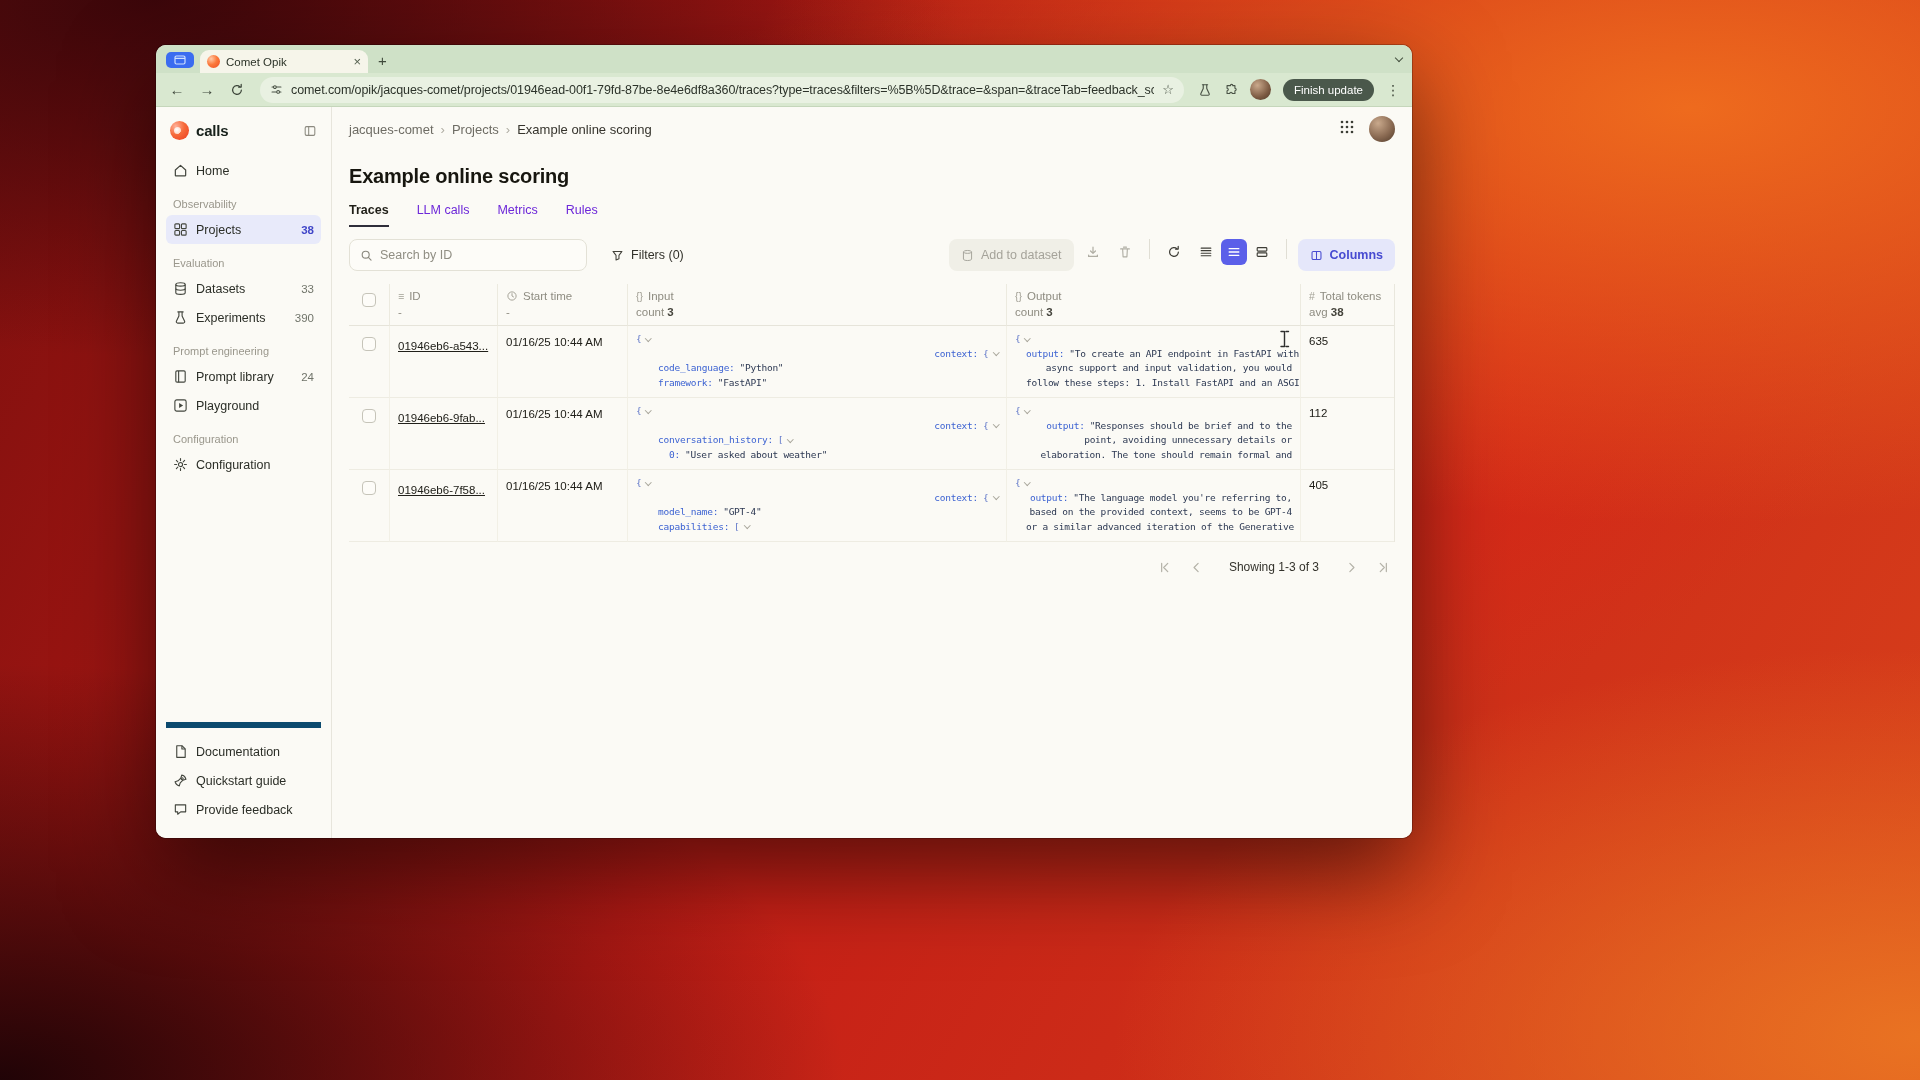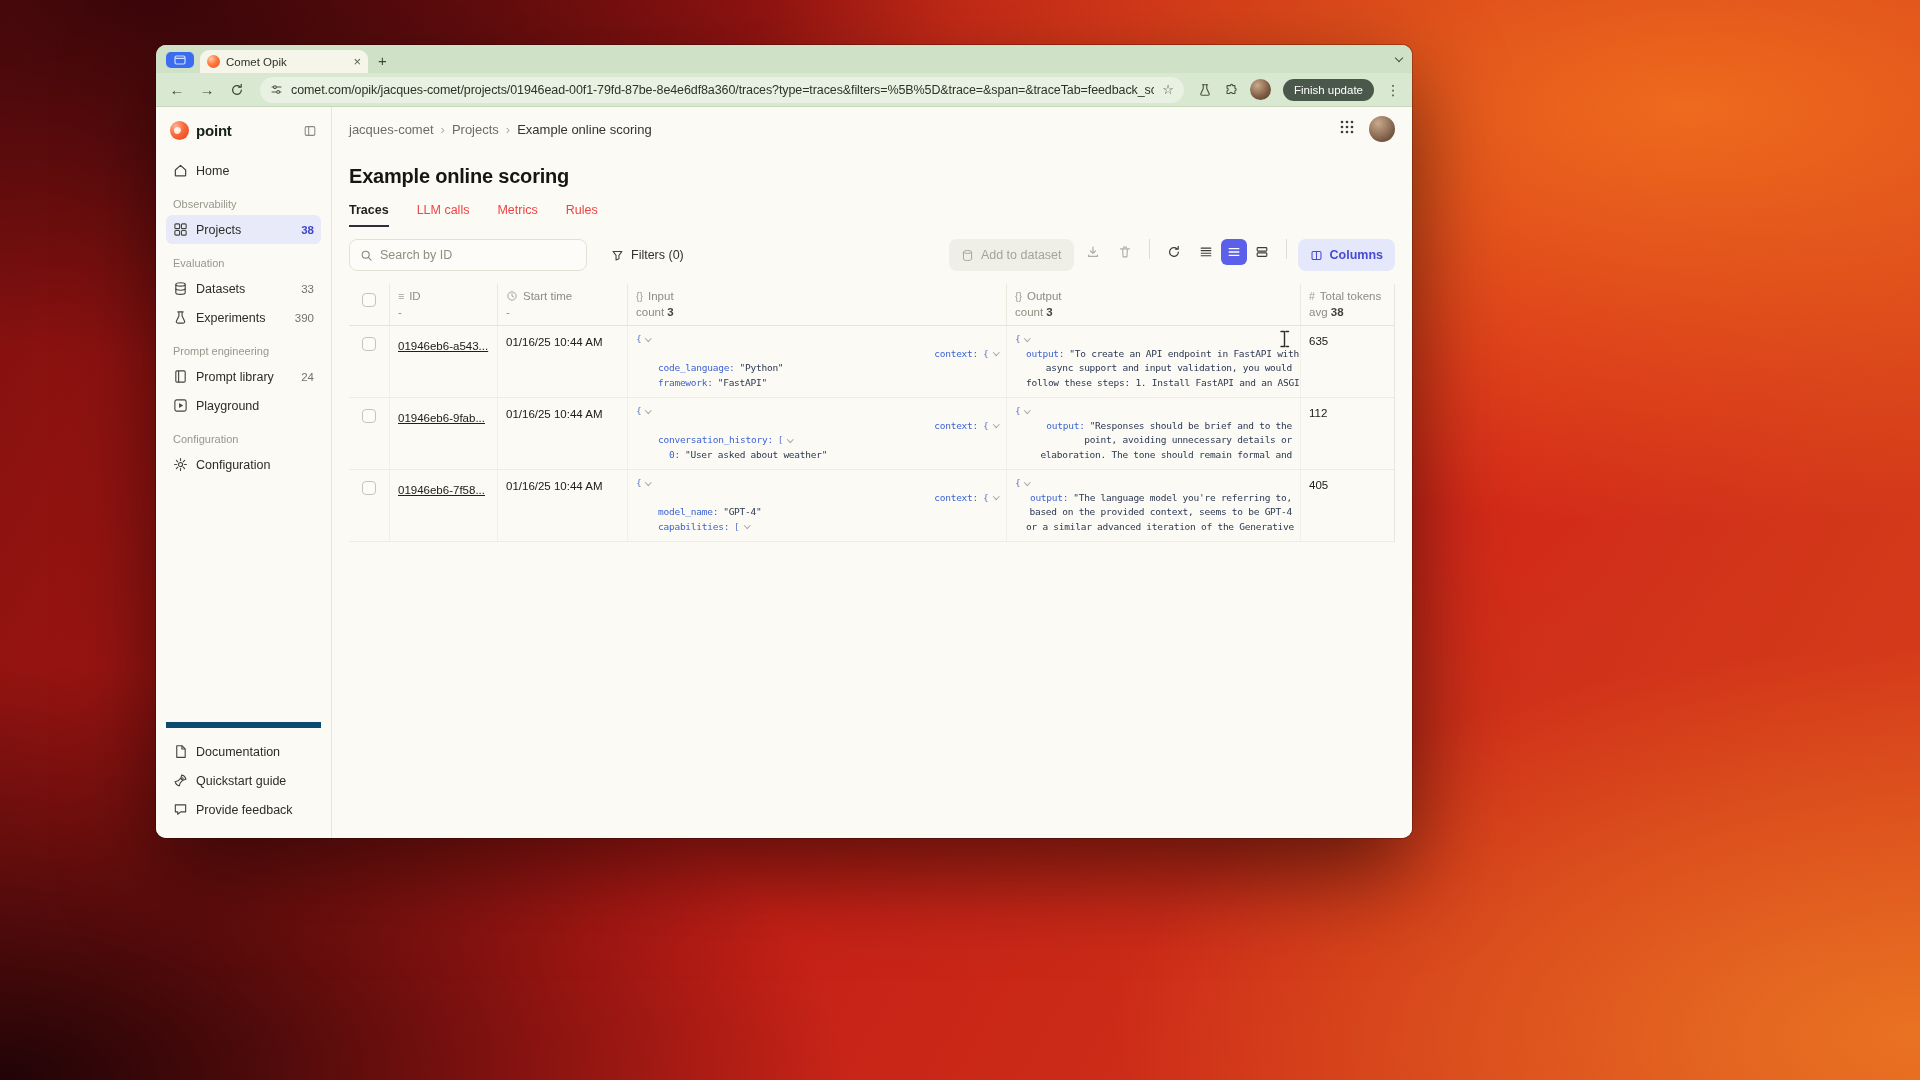--- a/index.html
+++ b/index.html
@@ -79,21 +79,21 @@
   .bc-sep{ color:#b0aea4; }
   .bc-cur{ color:#35332c; }
   .hdr-right{ margin-left:auto; display:flex; align-items:center; gap:14px; }
   .hdr-right svg{ color:#3b3e35; }
   .user-avatar{ width:26px; height:26px; border-radius:50%;
       background:radial-gradient(circle at 35% 28%, #c9a98c 0%, #8a6a52 55%, #4e3827 100%); }
 
   .page-title{ font-size:20px; font-weight:700; color:#17160f; letter-spacing:-.2px; margin-top:14px; }
 
   .tabs{ display:flex; gap:28px; margin-top:15px; flex:none; }
-  .tab-item{ font-size:12.5px; color:#ef4444; padding-bottom:8px; border-bottom:2px solid transparent; }
+  .tab-item{ font-size:12.5px; color:#6d28d9; padding-bottom:8px; border-bottom:2px solid transparent; }
   .tab-item.active{ color:#201f18; font-weight:700; border-bottom-color:#2f2e3a; }
 
   .controls{ display:flex; align-items:center; margin-top:12px; flex:none; }
   .searchbox{ width:238px; height:32px; background:#fdfcf8; border:1px solid #e3e1d6; border-radius:8px; display:flex; align-items:center; gap:7px; padding:0 10px; }
   .searchbox svg{ color:#8b897f; flex:none; }
   .searchbox input{ border:none; outline:none; background:transparent; font:inherit; font-size:12.5px; color:#33322b; width:100%; }
   .searchbox input::placeholder{ color:#908e83; }
   .btn{ height:32px; border:none; border-radius:8px; display:flex; align-items:center; gap:7px; padding:0 12px; font-family:inherit; font-size:12.5px; }
   .ghostb{ margin-left:12px; background:transparent; color:#33322b; }
   .ghostb svg{ color:#43423a; }
@@ -199,21 +199,21 @@
       <span class="chrome-avatar"></span>
       <button class="updatebtn">Finish update</button>
       <span class="kebab">⋮</span>
     </div>
 
     <div class="app">
 
       <aside class="sidebar">
         <div class="logo-row">
           <span class="logo-mark"></span>
-          <span class="brand">point</span>
+          <span class="brand">calls</span>
           <span class="collapse">
             <svg width="14" height="14" viewBox="0 0 16 16">
                 <rect x="2.5" y="3" width="11" height="10" rx="1.5" fill="none" stroke="currentColor" stroke-width="1.2"></rect>
                 <path d="M6.5 3v10" stroke="currentColor" stroke-width="1.2"></path>
               </svg>
           </span>
         </div>
 
         <nav>
           <div class="sitem">
@@ -507,20 +507,43 @@
           </div>
           <div class="td td-json b1">
             <div class="jline ind0"><span class="jp">{</span><span class="jchev"></span></div>
             <div class="jline ind1"><span class="jk">output:</span><span class="jv">"The language model you're referring to,</span></div>
             <div class="jline ind1"><span class="jv">based on the provided context, seems to be GPT-4</span></div>
             <div class="jline ind1"><span class="jv">or a similar advanced iteration of the Generative</span></div>
           </div>
           <div class="td td-num b1">405</div>
         </div>
 
+        <div class="pagination">
+          <span class="pgbtn">
+            <svg width="13" height="13" viewBox="0 0 16 16">
+                <path d="M4.5 3v10M12 3 7 8l5 5" fill="none" stroke="currentColor" stroke-width="1.5" stroke-linecap="round" stroke-linejoin="round"></path>
+              </svg>
+          </span>
+          <span class="pgbtn">
+            <svg width="13" height="13" viewBox="0 0 16 16">
+                <path d="M10 3 5 8l5 5" fill="none" stroke="currentColor" stroke-width="1.5" stroke-linecap="round" stroke-linejoin="round"></path>
+              </svg>
+          </span>
+          <span class="pg-info">Showing 1-3 of 3</span>
+          <span class="pgbtn">
+            <svg width="13" height="13" viewBox="0 0 16 16">
+                <path d="M6 3l5 5-5 5" fill="none" stroke="currentColor" stroke-width="1.5" stroke-linecap="round" stroke-linejoin="round"></path>
+              </svg>
+          </span>
+          <span class="pgbtn">
+            <svg width="13" height="13" viewBox="0 0 16 16">
+                <path d="M11.5 3v10M4 3l5 5-5 5" fill="none" stroke="currentColor" stroke-width="1.5" stroke-linecap="round" stroke-linejoin="round"></path>
+              </svg>
+          </span>
+        </div>
       </main>
     </div>
   </div>
 
   <span class="ibeam">
     <svg width="11" height="18" viewBox="0 0 11 18">
         <path d="M2 1.5h2.5M7 1.5h2.5M5.5 1.5v15M2 16.5h2.5M7 16.5h2.5" fill="none" stroke="currentColor" stroke-width="1.4" stroke-linecap="round"></path>
       </svg>
   </span>
 </div>

